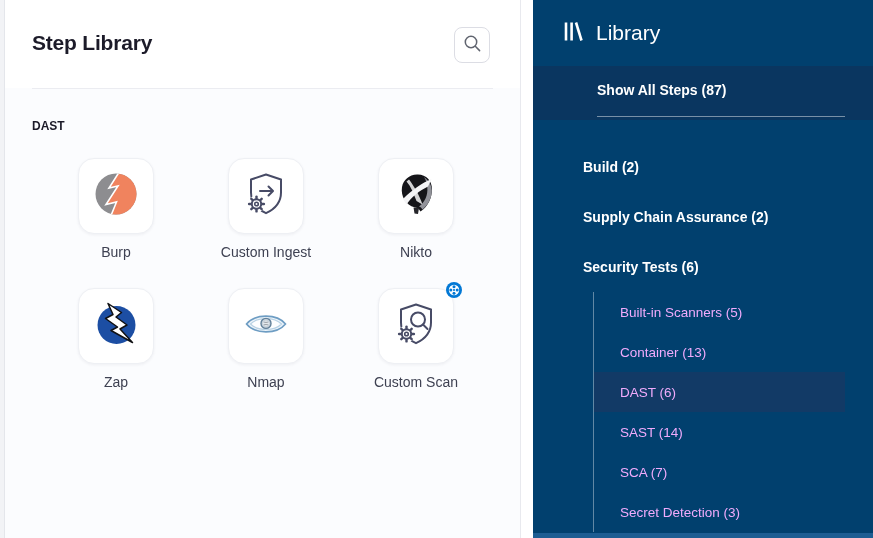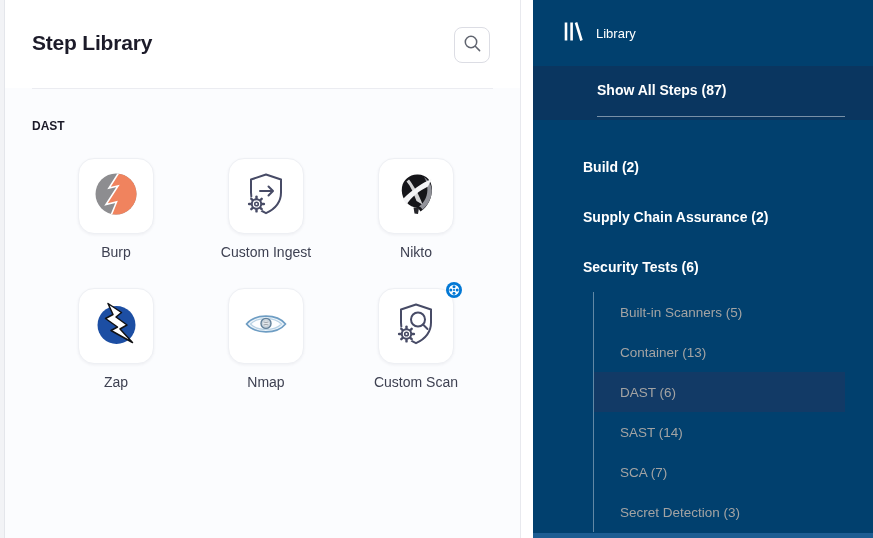--- a/index.html
+++ b/index.html
@@ -21,28 +21,28 @@
   .card-tile{position:relative;width:76px;height:76px;background:#fff;border:1px solid #eef0f4;border-radius:16px;box-shadow:0 1px 3px rgba(30,40,70,.06);display:flex;align-items:center;justify-content:center;cursor:pointer;box-sizing:border-box;}
   .card-label{margin-top:10px;font-size:14px;color:#3e4152;text-align:center;white-space:nowrap;}
   .tile-badge{position:absolute;top:-7px;right:-9px;width:16px;height:16px;}
 
   
   .gutter{position:absolute;left:520px;top:0;width:13px;height:538px;background:#fff;border-left:1px solid #e8e9ee;}
 
   
   .sidebar{position:absolute;left:533px;top:0;width:340px;height:538px;background:var(--sidebar-bg,#01406E);color:#fff;}
   .sb-header{position:absolute;top:0;left:0;right:0;height:66px;display:flex;align-items:center;padding-left:30px;box-sizing:border-box;}
-  .sb-header .sb-title{margin-left:13px;font-size:13px;font-weight:500;color:#fff;}
+  .sb-header .sb-title{margin-left:13px;font-size:21px;font-weight:500;color:#fff;}
   .sb-showall{position:absolute;top:66px;left:0;right:0;height:54px;background:var(--sidebar-band,#0A3660);cursor:pointer;}
   .sb-showall-label{position:absolute;left:64px;top:16px;font-size:14px;font-weight:700;color:#fff;}
   .sb-showall-underline{position:absolute;left:64px;right:28px;bottom:3px;height:1px;background:rgba(255,255,255,.45);}
   .sb-cats{position:absolute;top:120px;left:12px;right:0;padding-top:22px;}
   .sb-cat{height:50px;display:flex;align-items:center;padding-left:38px;font-size:14px;font-weight:700;color:#fff;cursor:pointer;}
   .sb-children{margin-left:48px;border-left:1px solid rgba(255,255,255,.38);}
-  .sb-child{height:40px;display:flex;align-items:center;padding-left:26px;margin-right:28px;font-size:13.5px;font-weight:400;color:#a3a3a3;cursor:pointer;}
+  .sb-child{height:40px;display:flex;align-items:center;padding-left:26px;margin-right:28px;font-size:13.5px;font-weight:400;color:#f0abfc;cursor:pointer;}
   .sb-child.selected{background:var(--selected-row,#123A66);}
   .sb-bottom-strip{position:absolute;left:0;right:0;bottom:0;height:5px;background:#1d5d92;}
 </style>
 </head>
 <body>
 
 <div class="app">
 
   <div class="left-rail"></div>
 

